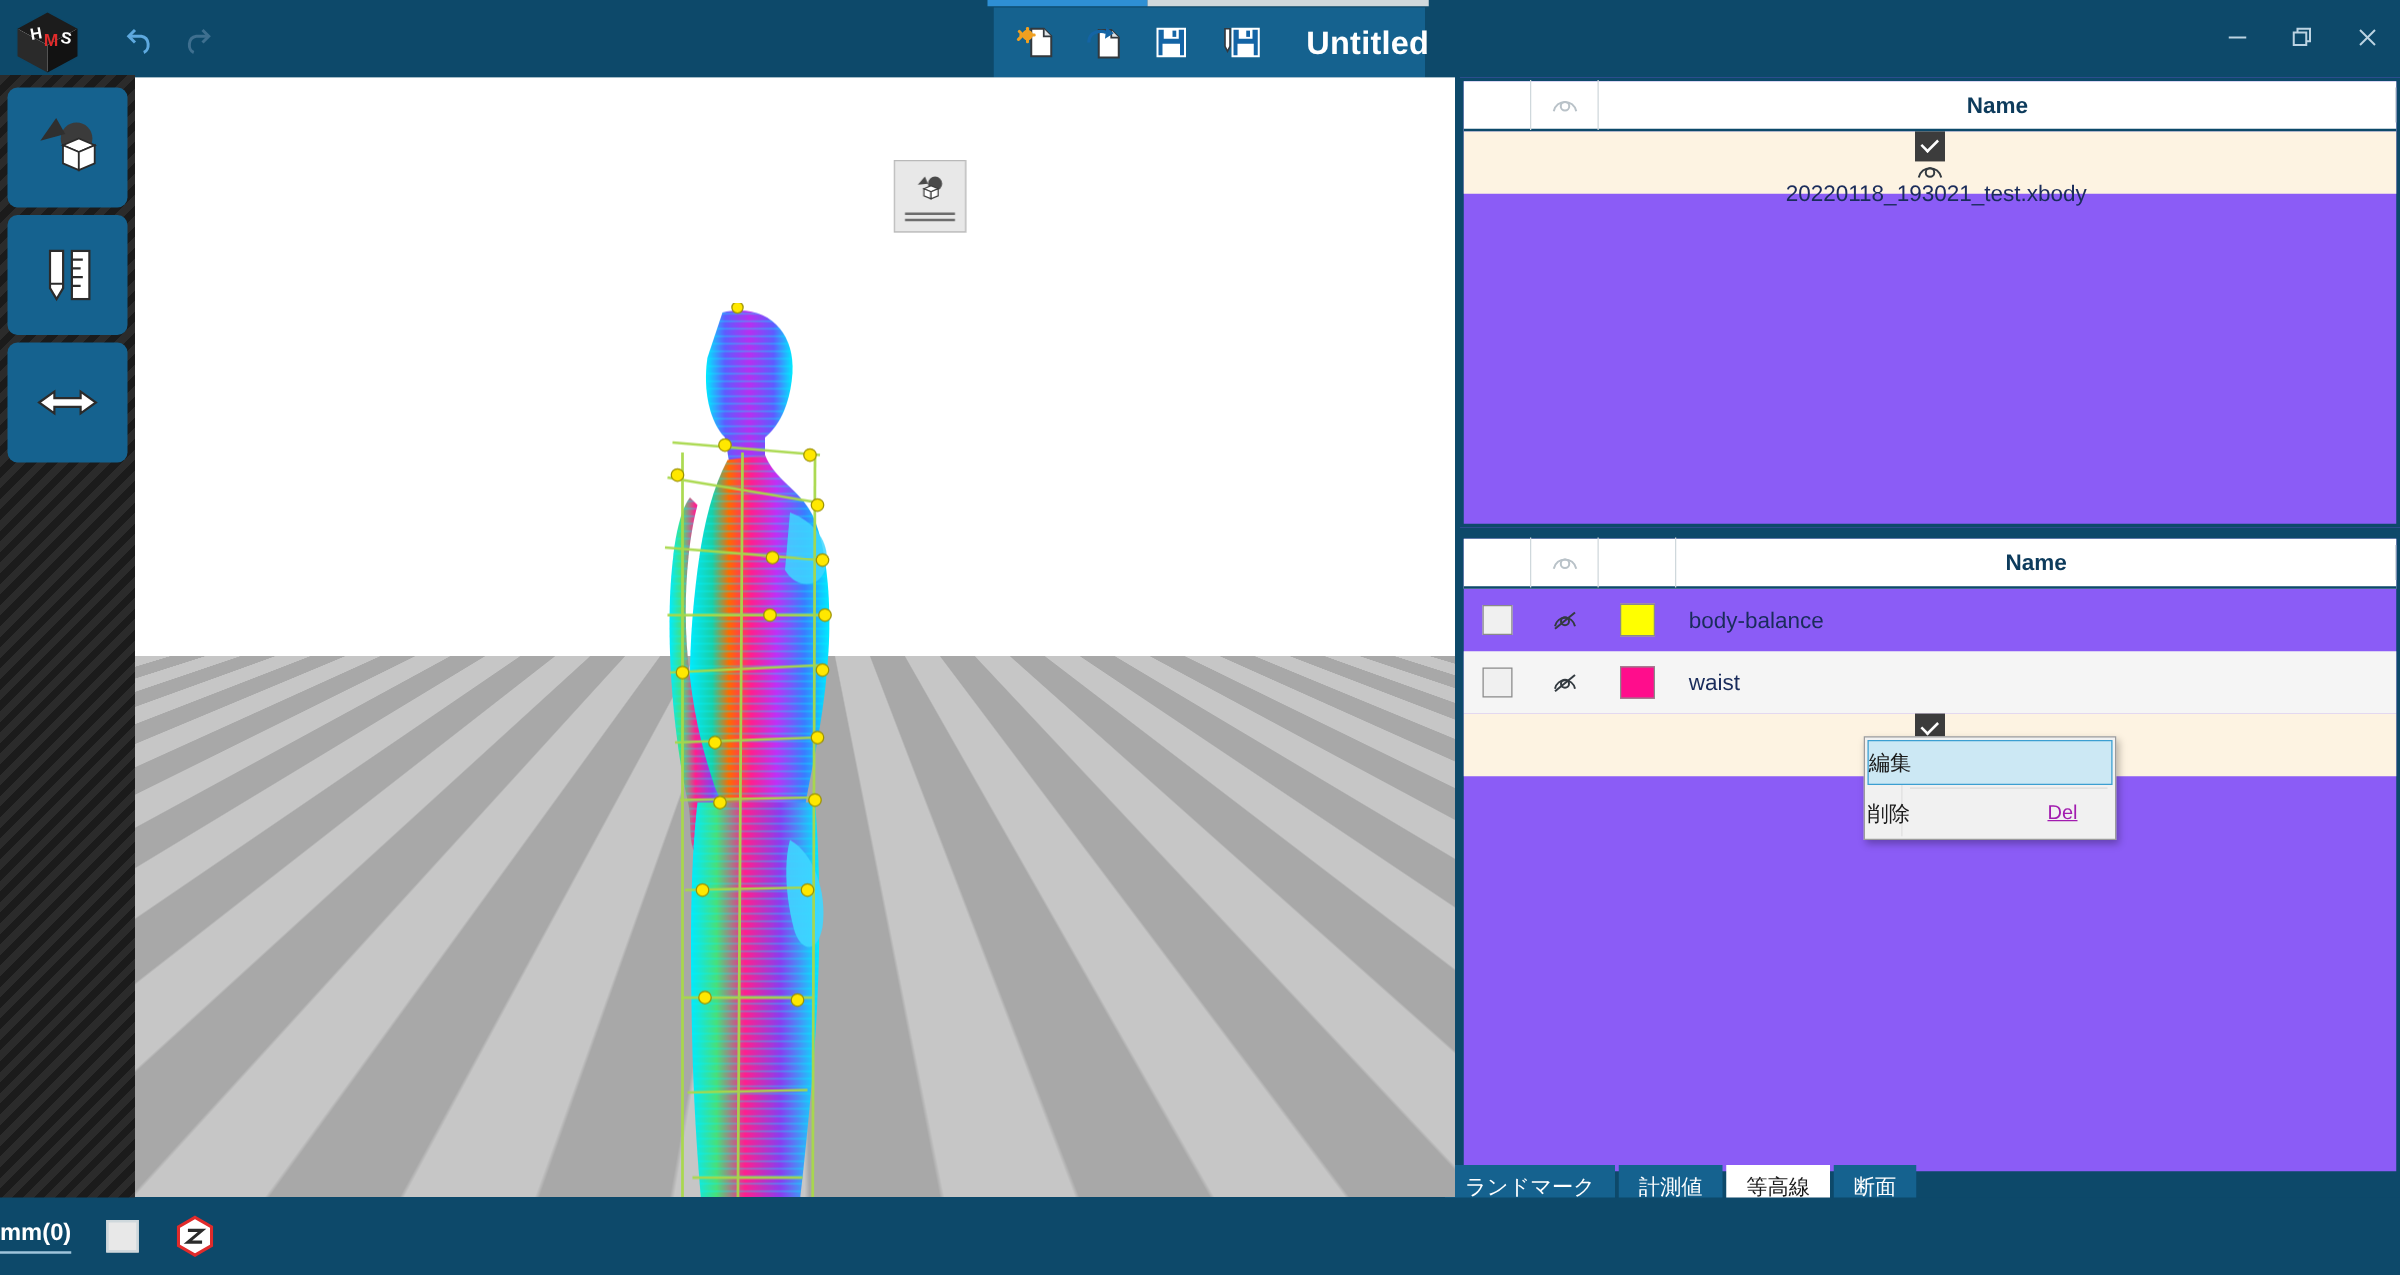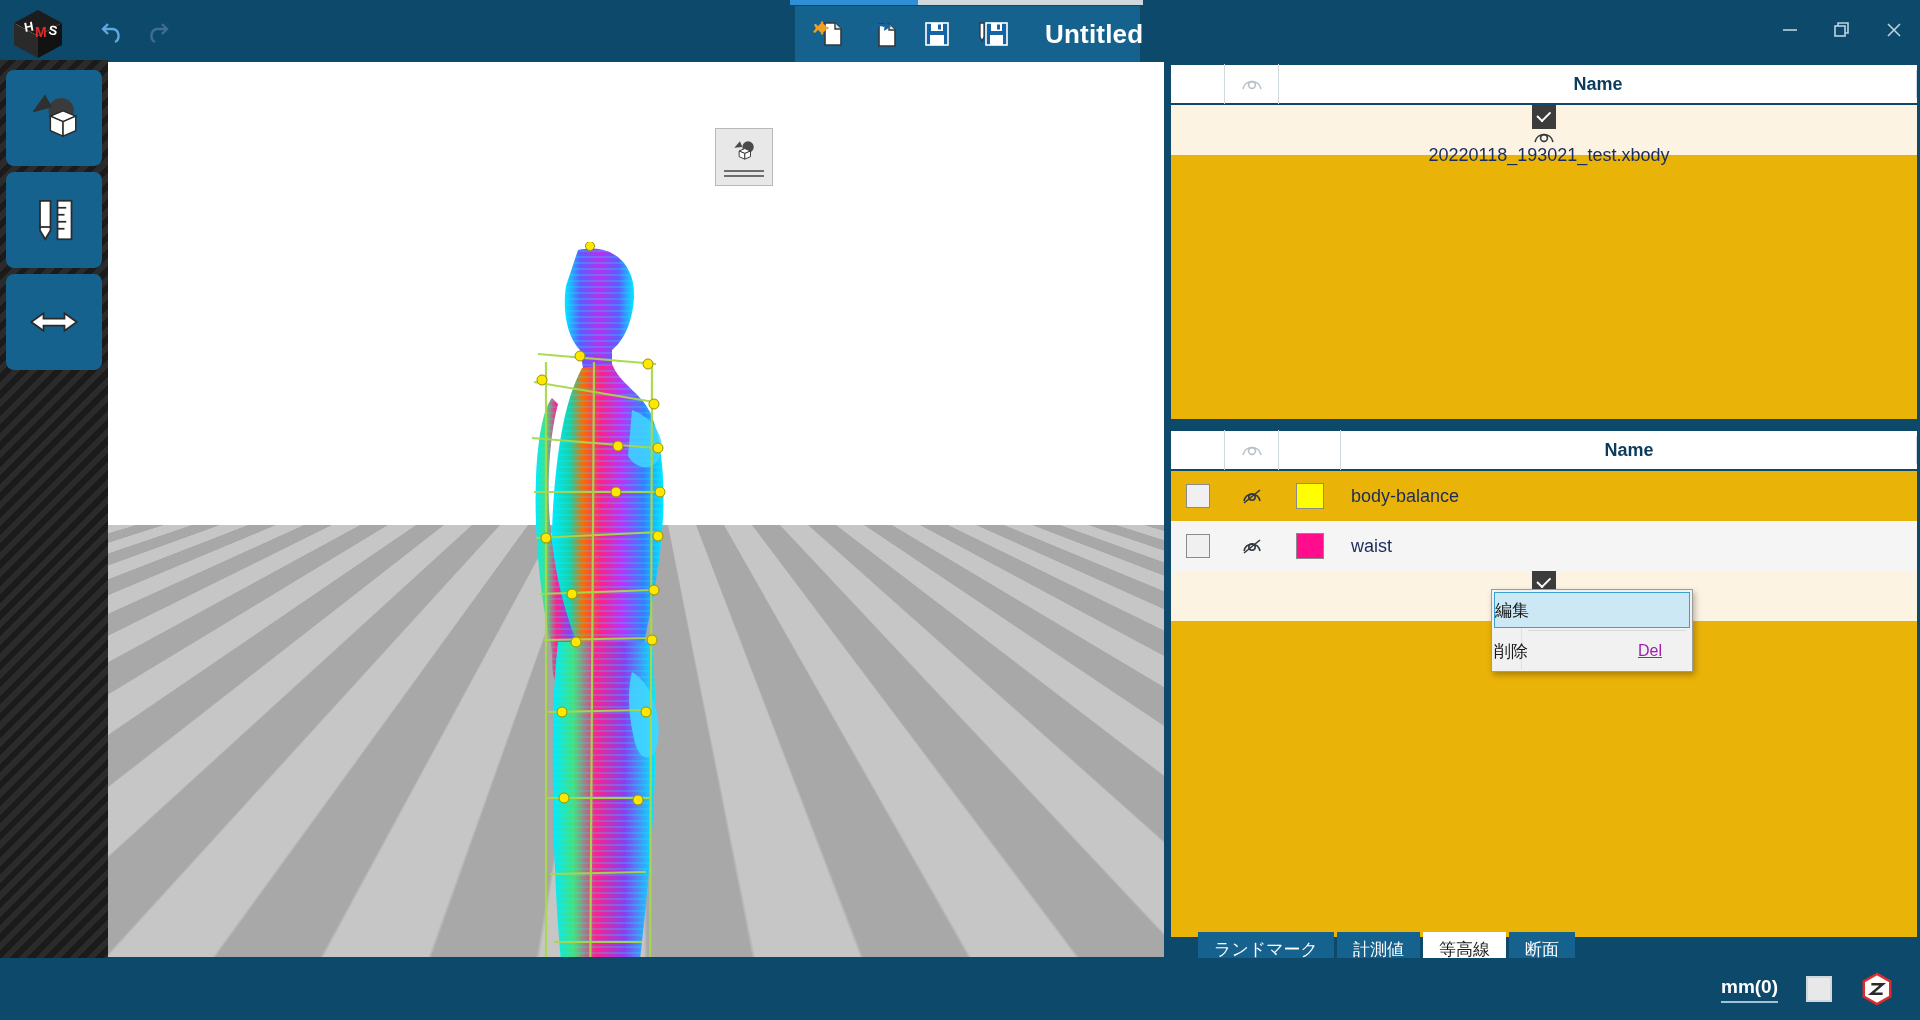--- a/index.html
+++ b/index.html
@@ -90,21 +90,21 @@
 
   .axiscube {
     position: absolute; left: 1029px; top: 849px; width: 50px; height: 48px;
   }
 
   
   .figure { position: absolute; left: 420px; top: 180px; width: 240px; height: 780px; }
 
   
   .rpanel {
-    position: absolute; left: 1168px; width: 752px; background: #eab308;
+    position: absolute; left: 1168px; width: 752px; background: #8b5cf6;
     border: 3px solid #0d496a;
   }
   .rpanel.top { top: 62px; height: 360px; }
   .rpanel.bottom { top: 428px; height: 512px; }
 
   .thead {
     position: relative; height: 40px; display: flex; align-items: center;
     border-bottom: 2px solid #0d496a; background: #fff;
   }
   .thead .c-check { width: 54px; height: 40px; border-right: 1px solid #cfd8dc; }
@@ -141,31 +141,31 @@
   .ctxmenu .gutter { position:absolute; left: 2px; top: 2px; bottom: 2px; width: 28px; background:#f1f1f1; border-right:1px solid #e0e0e0; }
   .ctxitem {
     position: relative; height: 36px; display: flex; align-items: center;
     font-size: 17px; color: #1a1a1a; cursor: pointer;
   }
   .ctxitem.hl { background: #cce8f4; border: 1px solid #3c9fd1; height: 36px; }
   .ctxsep { height: 1px; background: #dadada; margin: 2px 4px 2px 34px; }
   .ctxshort { margin-left: auto; padding-right: 28px; color: #a21caf; font-size: 16px; text-decoration: underline; }
 
   
-  .tabs { position: absolute; left: 1198px; top: 932px; display: flex; gap: 3px; font-family: Liberation Mono, monospace; }
+  .tabs { position: absolute; left: 1156px; top: 932px; display: flex; gap: 3px; font-family: Liberation Mono, monospace; }
   .tab {
     height: 34px; padding: 0 16px; display: flex; align-items: center; justify-content: center;
     background: #15628f; color: #ffffff; font-size: 17px; cursor: pointer;
   }
   .tab.active { background: #ffffff; color: #1a1a1a; justify-content: center; }
 
   
   .statusbar {
     position: absolute; left: 0; bottom: 0; width: 1920px; height: 62px; background: #0d496a;
-    display: flex; align-items: center; justify-content: flex-end; gap: 28px; padding-right: 26px;
+    display: flex; align-items: center; gap: 28px; padding-right: 26px;
   }
   .unit { color: #ffffff; font-size: 19px; font-weight: bold; border-bottom: 2px solid #9fc4da; padding-bottom: 3px; cursor:pointer;}
   .sq { width: 26px; height: 26px; border: 2px solid #cfd8dc; background: #e8e8e8; cursor:pointer;}
   .hexlogo { width: 34px; height: 34px; cursor:pointer; }
 </style>
 </head>
 <body>
 
 <div class="app">
 

